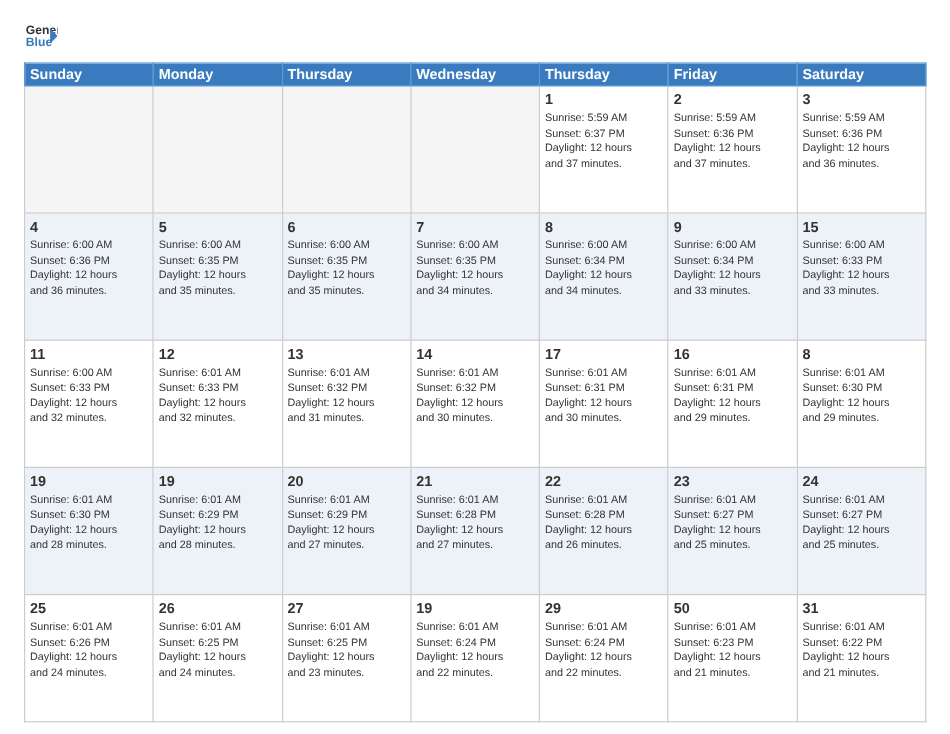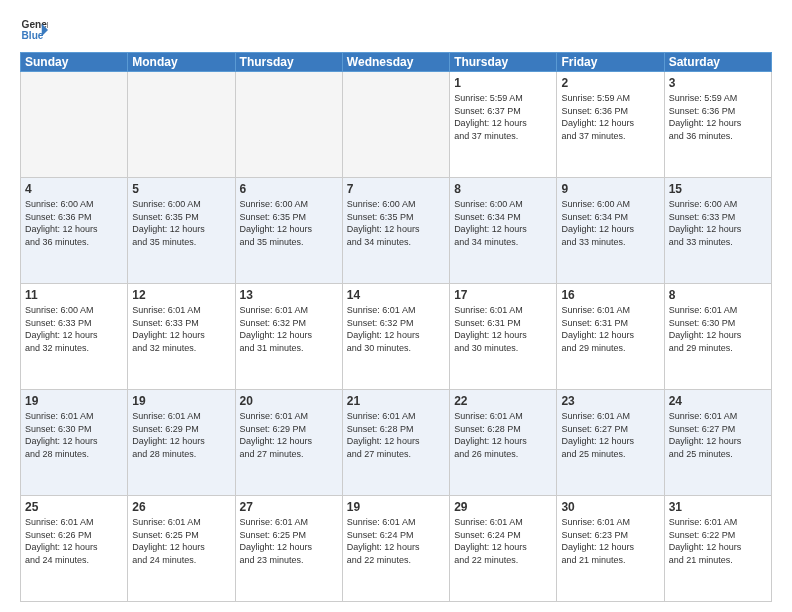--- a/index.html
+++ b/index.html
@@ -329,21 +329,21 @@
 and 22 minutes.</div>
           </td>
           <td>
             <span class="day-num">29</span>
             <div class="day-info" style="white-space: pre-line;">Sunrise: 6:01 AM
 Sunset: 6:24 PM
 Daylight: 12 hours
 and 22 minutes.</div>
           </td>
           <td>
-            <span class="day-num">30</span>
+            <span class="day-num">50</span>
             <div class="day-info" style="white-space: pre-line;">Sunrise: 6:01 AM
 Sunset: 6:23 PM
 Daylight: 12 hours
 and 21 minutes.</div>
           </td>
           <td>
             <span class="day-num">31</span>
             <div class="day-info" style="white-space: pre-line;">Sunrise: 6:01 AM
 Sunset: 6:22 PM
 Daylight: 12 hours

